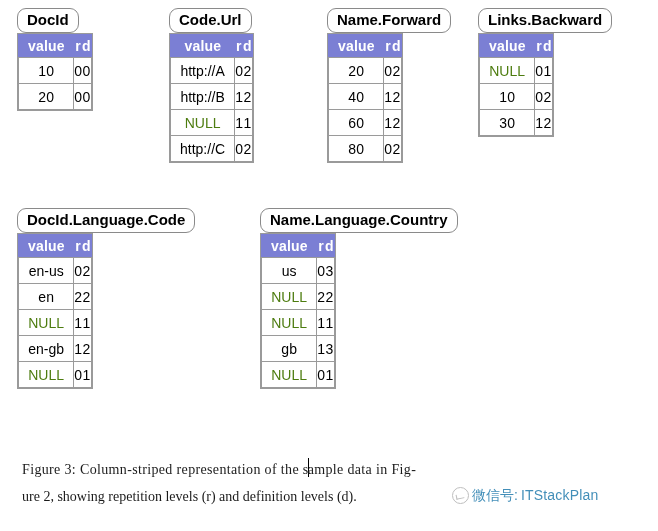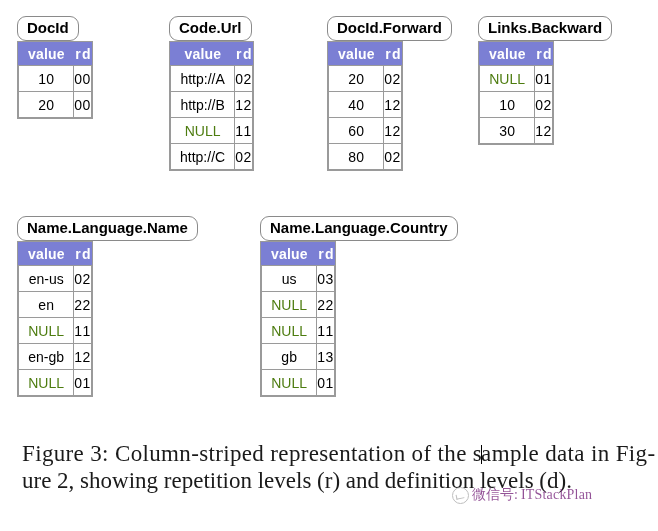--- a/index.html
+++ b/index.html
@@ -12,21 +12,21 @@
     height: 531px;
     position: relative;
     overflow: hidden;
     font-family: "Liberation Sans", sans-serif;
     color: #000000;
   }
 
   
   #figure {
     position: absolute;
-    left: 0; top: 8px;
+    left: 0; top: 0;
     width: 562px;
     height: 440px;
   }
 
   .col-table {
     position: absolute;
   }
 
   .table-title {
     position: absolute;
@@ -94,24 +94,24 @@
   .c-d { width: 24px; border-left: none !important; }
 
   .grid tbody td.c-r { border-left: 1px solid #9a9a9a; }
 
   .null-val { color: #4d7c0f; }
 
   
   #caption {
     position: absolute;
     left: 22px;
-    top: 440px;
+    top: 456px;
     width: 618px;
     font-family: "Liberation Serif", serif;
-    font-size: 23px;
+    font-size: 14px;
     line-height: 27px;
     color: #1a1a1a;
     text-align: justify;
     text-justify: inter-word;
   }
   #caption .line { display: block; white-space: nowrap; }
   #caption .line1 { letter-spacing: 0.35px; }
 
   .caret {
     display: inline-block;
@@ -120,24 +120,24 @@
     background: #000;
     vertical-align: -3px;
     margin: 0 -1px;
   }
 
   
   #watermark {
     position: absolute;
     left: 452px;
     top: 486px;
-    font-family: Liberation Serif, serif;
+    font-family: Liberation Sans, sans-serif;
     font-size: 15px;
     line-height: 18px;
-    color: #701a75;
+    color: #0369a1;
     opacity: 0.75;
     white-space: nowrap;
     display: flex;
     align-items: center;
     gap: 3px;
     z-index: 9;
   }
   #watermark .wm-logo {
     width: 15px; height: 15px;
     border: 1.4px solid #a8a8a8;
@@ -218,21 +218,21 @@
             <tr>
               <td class="c-value" style="width: 84px;">http://C</td>
               <td class="c-r">0</td>
               <td class="c-d">2</td>
             </tr>
           </tbody>
         </table>
       </div>
     </div>
     <div class="col-table" style="left: 327px; top: 8px;">
-      <div class="table-title">DocId.Forward</div>
+      <div class="table-title">Name.Forward</div>
       <div class="grid">
         <table>
           <thead>
             <tr>
               <th class="c-value" style="width: 84px;">value</th>
               <th class="c-r">r</th>
               <th class="c-d">d</th>
             </tr>
           </thead>
           <tbody>
@@ -285,21 +285,21 @@
             <tr>
               <td class="c-value" style="width: 84px;">30</td>
               <td class="c-r">1</td>
               <td class="c-d">2</td>
             </tr>
           </tbody>
         </table>
       </div>
     </div>
     <div class="col-table" style="left: 17px; top: 208px;">
-      <div class="table-title">Name.Language.Name</div>
+      <div class="table-title">DocId.Language.Code</div>
       <div class="grid">
         <table>
           <thead>
             <tr>
               <th class="c-value" style="width: 84px;">value</th>
               <th class="c-r">r</th>
               <th class="c-d">d</th>
             </tr>
           </thead>
           <tbody>

